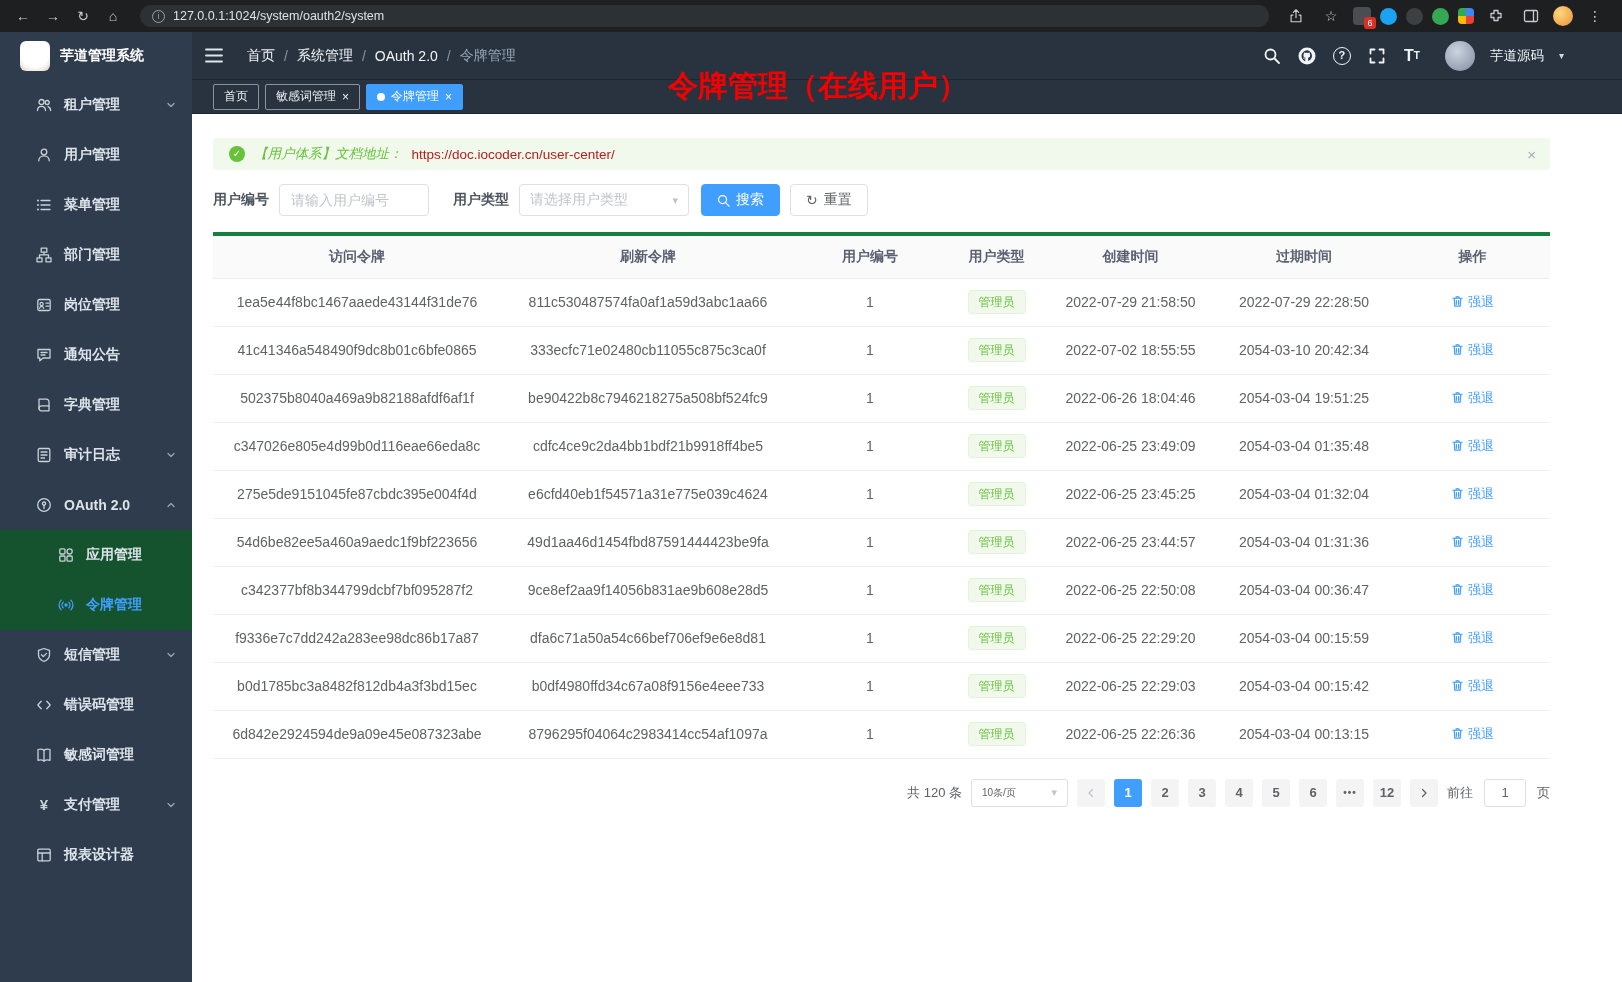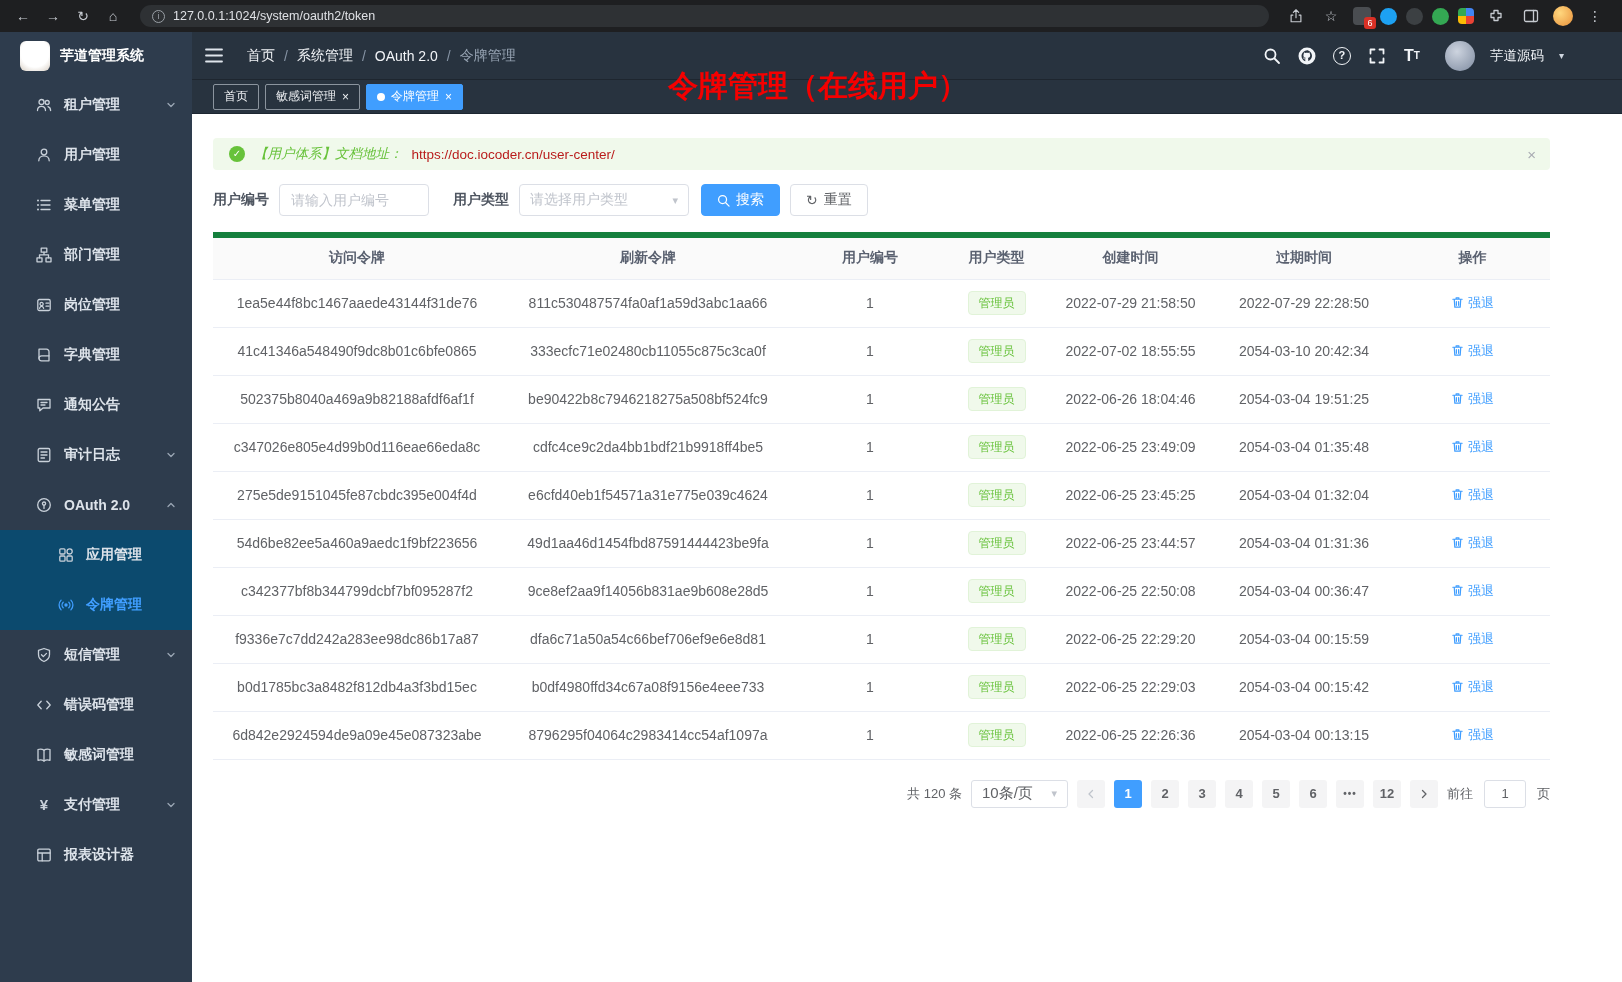--- a/index.html
+++ b/index.html
@@ -34,21 +34,21 @@
   .logo { height: 48px; display: flex; align-items: center; gap: 10px; padding: 0 16px 0 20px; cursor: pointer; }
   .logo-img { width: 30px; height: 30px; border-radius: 6px; background: radial-gradient(circle at 50% 40%, #ffffff 60%, #d8cfc4); flex: none; }
   .logo-title { font-size: 14px; font-weight: 700; color: #ffffff; white-space: nowrap; }
   .menu { flex: 1; }
   .menu-item { height: 50px; display: flex; align-items: center; padding: 0 16px 0 36px; font-size: 14px; cursor: pointer; color: #dde3ea; }
   .menu-item .micon { width: 16px; height: 16px; margin-right: 12px; color: #c9d1da; display: flex; align-items: center; justify-content: center; flex: none; }
   .menu-item .micon.glyph { font-size: 15px; font-weight: 700; line-height: 16px; }
   .menu-item .mlabel { white-space: nowrap; font-weight: bold; }
   .menu-item .chev { margin-left: auto; color: #9aa6b4; display: flex; }
   .menu-item .chev.up svg { transform: rotate(180deg); }
-  .submenu { background: #0c4a6e; }
+  .submenu { background: #14532d; }
   .submenu .menu-item { padding-left: 58px; }
   .menu-item.active, .menu-item.active .micon { color: #409eff; }
 
   .main { flex: 1; display: flex; flex-direction: column; min-width: 0; background: #fff; }
 
   
   .navbar { height: 48px; background: #28333f; display: flex; align-items: center; padding: 0 58px 0 13px; border-bottom: 1px solid rgba(0,0,0,.25); color: #e9edf3; }
   .hamburger { width: 22px; display: flex; align-items: center; cursor: pointer; color: #dfe5ec; }
   .breadcrumb { display: flex; align-items: center; gap: 9px; margin-left: 20px; font-size: 14px; }
   .crumb { color: #f2f4f7; cursor: pointer; white-space: nowrap; }
@@ -85,31 +85,31 @@
   .text-input { width: 150px; height: 32px; border: 1px solid #dcdfe6; border-radius: 4px; padding: 0 11px; font-size: 14px; color: #606266; outline: none; font-family: inherit; }
   .text-input::placeholder { color: #c0c4cc; }
   .select { width: 170px; height: 32px; border: 1px solid #dcdfe6; border-radius: 4px; padding: 4px 10px; display: flex; align-items: center; justify-content: space-between; cursor: pointer; background: #fff; }
   .select .ph { color: #c0c4cc; font-size: 14px; }
   .caret { color: #c0c4cc; font-size: 11px; }
   .btn-primary { height: 32px; margin-left: 12px; background: #409eff; border: 1px solid #409eff; border-radius: 4px; color: #fff; font-size: 14px; padding: 0 15px; display: inline-flex; align-items: center; gap: 6px; cursor: pointer; font-family: inherit; }
   .btn-plain { height: 32px; margin-left: 10px; background: #fff; border: 1px solid #dcdfe6; border-radius: 4px; color: #606266; font-size: 14px; padding: 0 15px; display: inline-flex; align-items: center; gap: 6px; cursor: pointer; font-family: inherit; }
   .refresh-glyph { font-size: 14px; line-height: 14px; }
 
   
-  table.data-table { width: 100%; border-collapse: collapse; table-layout: fixed; font-size: 14px; color: #606266; border-top: 6px solid #15803d; }
+  table.data-table { width: 100%; border-collapse: collapse; table-layout: fixed; font-size: 14px; color: #606266; border-top: 4px solid #15803d; }
   .data-table th { height: 44px; background: #fafafa; font-weight: 700; color: #5a6170; text-align: center; border-bottom: 1px solid #ebeef5; white-space: nowrap; }
   .data-table td { height: 48px; text-align: center; border-bottom: 1px solid #ebeef5; white-space: nowrap; overflow: hidden; }
   .tag-success { display: inline-block; padding: 3px 10px; font-size: 12px; color: #67c23a; background: #f0f9eb; border: 1px solid #e1f3d8; border-radius: 4px; line-height: 16px; }
   .action-link { display: inline-flex; align-items: center; gap: 4px; color: #409eff; font-size: 13px; cursor: pointer; }
 
   
   .pagination { display: flex; align-items: center; justify-content: flex-end; gap: 9px; margin-top: 20px; font-size: 13px; color: #606266; }
   .pg-total { white-space: nowrap; }
   .select.page-size { width: 97px; height: 28px; border-radius: 3px; }
-  .select.page-size .sv { font-size: 15px; color: #606266; }
+  .select.page-size .sv { font-size: 10px; color: #606266; }
   .page-btn { min-width: 28px; height: 28px; padding: 0 4px; background: #f4f4f5; border-radius: 3px; display: inline-flex; align-items: center; justify-content: center; font-size: 13px; font-weight: 600; color: #606266; cursor: pointer; }
   .page-btn.prev { color: #bfc4cc; }
   .page-btn.active { background: #409eff; color: #fff; }
   .page-btn.more { letter-spacing: 1px; font-size: 10px; }
   .goto { width: 42px; height: 28px; border: 1px solid #dcdfe6; border-radius: 3px; text-align: center; font-size: 13px; color: #606266; outline: none; margin: 0 2px; font-family: inherit; }
 
   
   .annotation { position: absolute; left: 668px; top: 66px; font-size: 30px; font-weight: 700; color: #f50000; white-space: nowrap; font-family: "DejaVu Sans", "Liberation Sans", sans-serif; }
 </style>
 </head>
@@ -117,21 +117,21 @@
 
 <div class="screen">
 
   <div class="browser-bar">
     <span class="b-icon">←</span>
     <span class="b-icon">→</span>
     <span class="b-icon">↻</span>
     <span class="b-icon">⌂</span>
     <div class="url-bar">
       <i class="info-icon">i</i>
-      <span class="url-text">127.0.0.1:1024/system/oauth2/token</span>
+      <span class="url-text">127.0.0.1:1024/system/oauth2/system</span>
     </div>
     <div class="browser-right">
       <span class="b-icon">
         <svg class="sl" width="16" height="16" viewBox="0 0 18 18">
             <path d="M9 11V2.5M6 5l3-3 3 3"></path>
             <path d="M5.5 8H3.5v7.5h11V8h-2"></path>
           </svg>
       </span>
       <span class="b-icon">☆</span>
       <span class="ext-grid">
@@ -225,35 +225,35 @@
                 <circle cx="5.6" cy="7" r="1.6"></circle>
                 <path d="M3.6 11.3c.4-1.2 1.2-1.9 2-1.9s1.6.7 2 1.9M10 6.2h3M10 9.2h3"></path>
               </svg>
             </span>
           <span class="mlabel">岗位管理</span>
         </div>
 
         <div class="menu-item">
           <span class="micon">
               <svg class="sl" width="16" height="16" viewBox="0 0 16 16">
+                <path d="M2 2.5h12V11H7l-3.2 2.8V11H2z"></path>
+                <path d="M5 5.5h6M5 8h4"></path>
+              </svg>
+            </span>
+          <span class="mlabel">通知公告</span>
+        </div>
+
+        <div class="menu-item">
+          <span class="micon">
+              <svg class="sl" width="16" height="16" viewBox="0 0 16 16">
                 <path d="M3 2.2h7.5A2.5 2.5 0 0 1 13 4.7v9.1H5.5A2.5 2.5 0 0 1 3 11.3z"></path>
                 <path d="M3 11.3a2.5 2.5 0 0 1 2.5-2.5H13"></path>
               </svg>
             </span>
           <span class="mlabel">字典管理</span>
-        </div>
-
-        <div class="menu-item">
-          <span class="micon">
-              <svg class="sl" width="16" height="16" viewBox="0 0 16 16">
-                <path d="M2 2.5h12V11H7l-3.2 2.8V11H2z"></path>
-                <path d="M5 5.5h6M5 8h4"></path>
-              </svg>
-            </span>
-          <span class="mlabel">通知公告</span>
         </div>
 
         <div class="menu-item">
           <span class="micon">
               <svg class="sl" width="16" height="16" viewBox="0 0 16 16">
                 <rect x="2.2" y="1.5" width="11.6" height="13" rx="1.5"></rect>
                 <path d="M5 5h6M5 8h6M5 11h3.5"></path>
               </svg>
             </span>
           <span class="mlabel">审计日志</span>

